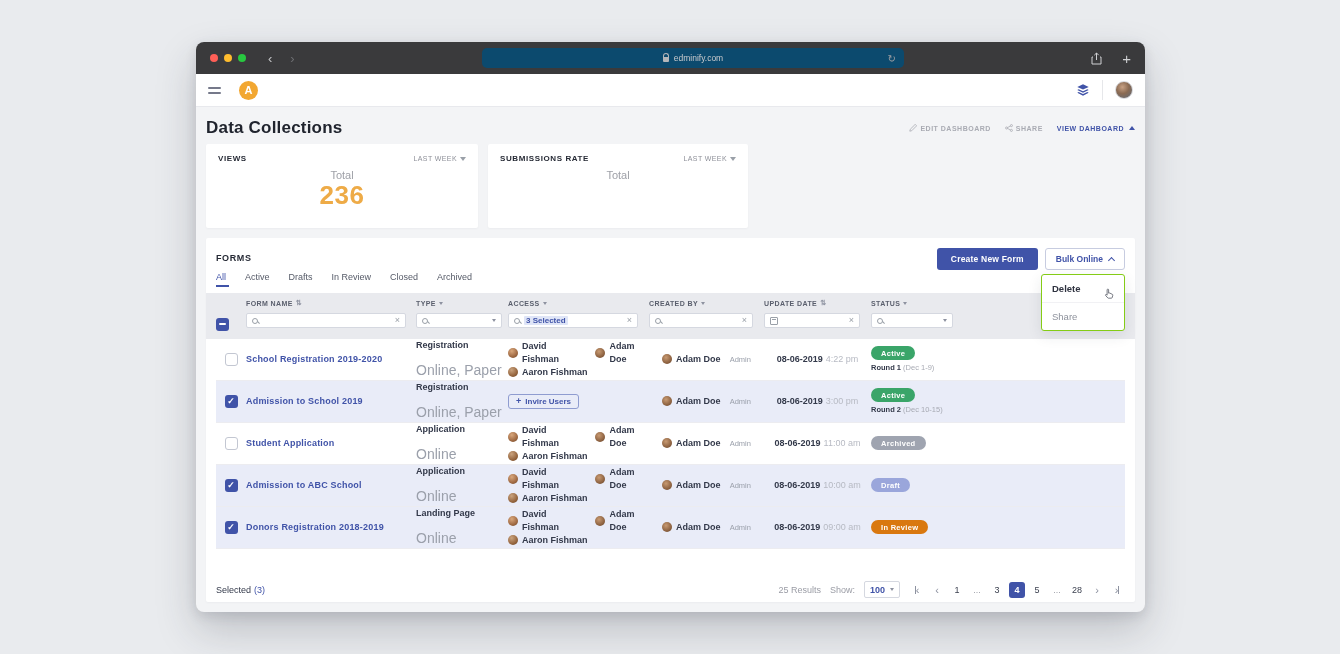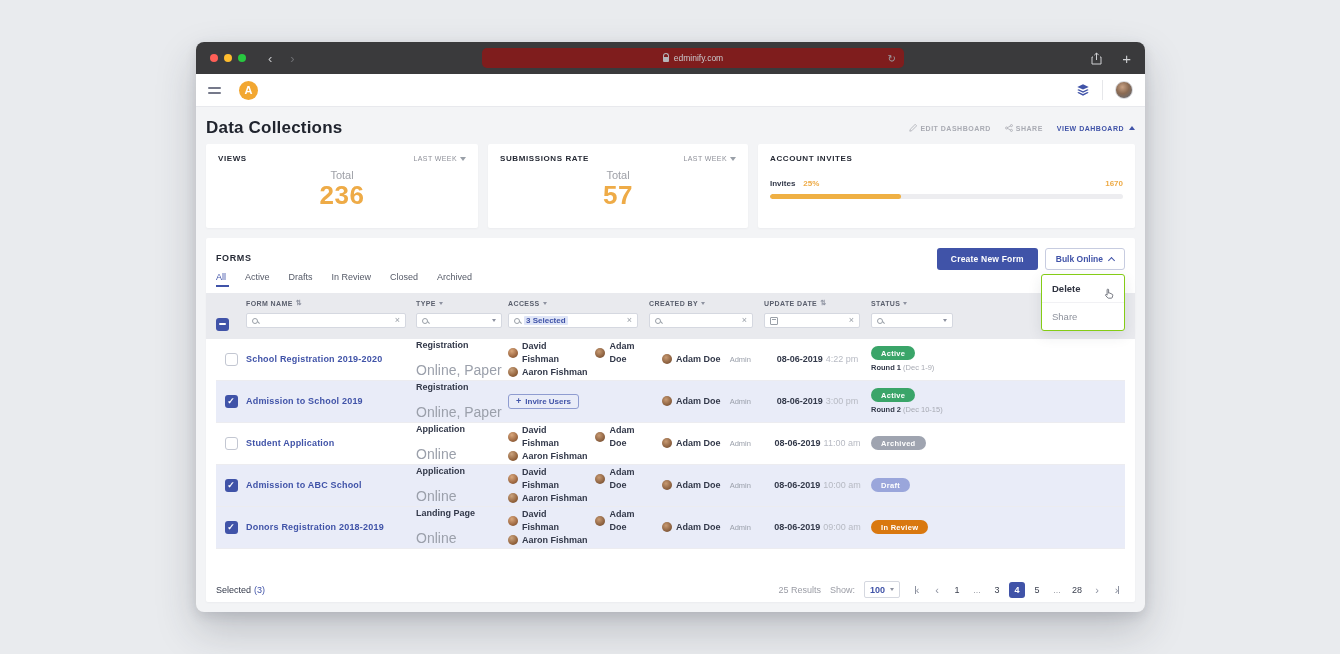--- a/index.html
+++ b/index.html
@@ -22,21 +22,21 @@
     padding:0 14px; color:#cfd0d3; position:relative;
   }
   .lights { display:flex; gap:6px; margin-right:22px; }
   .light { width:8px; height:8px; border-radius:50%; }
   .l-red{background:#ff5f57;} .l-yellow{background:#febc2e;} .l-green{background:#28c840;}
   .navarrows { display:flex; gap:18px; font-size:13px; }
   .arrow-back{ color:#c2c3c6; cursor:default;}
   .arrow-fwd{ color:#6d6e72; }
   .urlbar {
     position:absolute; left:286px; width:422px; height:20px; top:6px;
-    background:#7f1d1d; border-radius:5px; display:flex; align-items:center;
+    background:#0c4a6e; border-radius:5px; display:flex; align-items:center;
     justify-content:center; gap:5px; font-size:8.5px; color:#c9cacd;
   }
   .lock { width:6px; height:5px; background:#b5b6b9; border-radius:1px; position:relative; margin-top:3px;}
   .lock::before{ content:''; position:absolute; width:4px; height:4px; border:1px solid #b5b6b9;
     border-bottom:none; border-radius:3px 3px 0 0; top:-4px; left:0;}
   .refresh { position:absolute; right:8px; font-size:10px; color:#9d9ea2; }
   .chrome-right { position:absolute; right:14px; display:flex; gap:20px; align-items:center; }
   .share-ic svg { display:block; }
   .plus-ic { font-size:15px; color:#cfd0d3; font-weight:400; line-height:1; }
   
@@ -289,37 +289,23 @@
       <div class="card card-subs">
         <div class="card-head">
           <span class="card-title">SUBMISSIONS RATE</span>
           <span class="card-range">
             <span>LAST WEEK</span>
               <span class="tri-down"></span>
           </span>
         </div>
         <div class="card-center">
           <div class="total-label">Total</div>
-          <div class="total-value">57</div>
-        </div>
-      </div>
-
-      <div class="card card-invites">
-        <div class="card-head">
-          <span class="card-title">ACCOUNT INVITES</span>
-        </div>
-        <div class="inv-row">
-          <span class="inv-label">Invites</span>
-          <span class="inv-pct">25%</span>
-          <span class="inv-max">1670</span>
-        </div>
-        <div class="inv-bar">
-          <div class="inv-fill" style="width: 37%;"></div>
-        </div>
-      </div>
+        </div>
+      </div>
+
     </div>
 
     <div class="formscard">
       <div class="formshead">
         <span class="formstitle">FORMS</span>
         <div class="headbtns">
           <button class="btn-create">Create New Form</button>
           <button class="btn-bulk">
             <span>Bulk Online</span>
               <span class="chev-up"></span>

